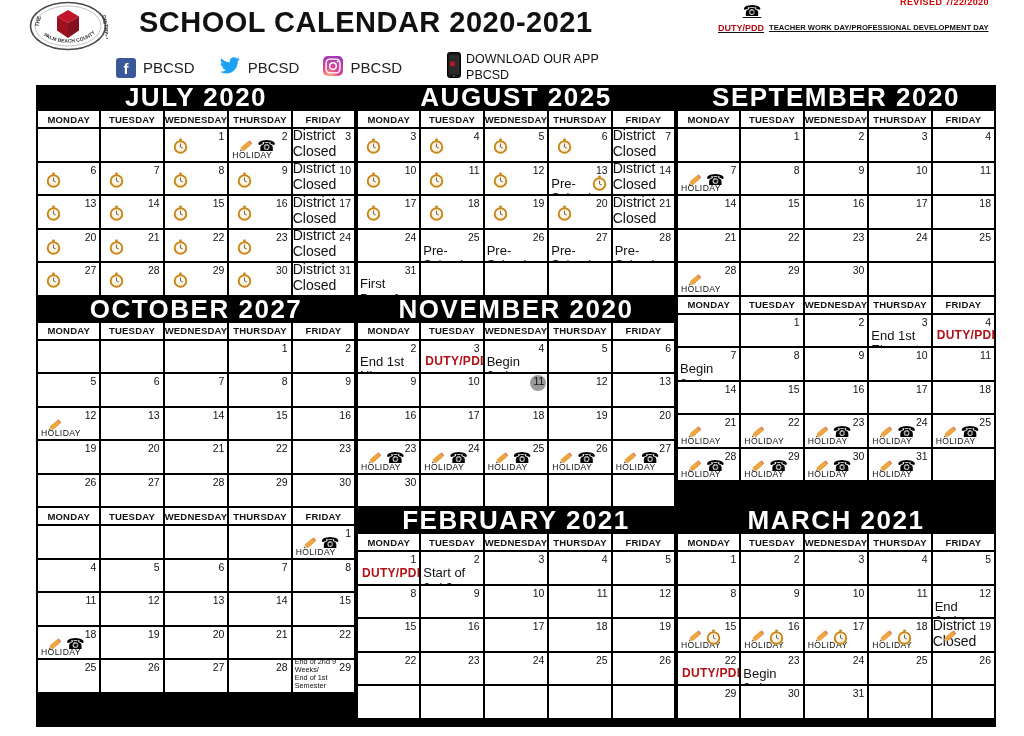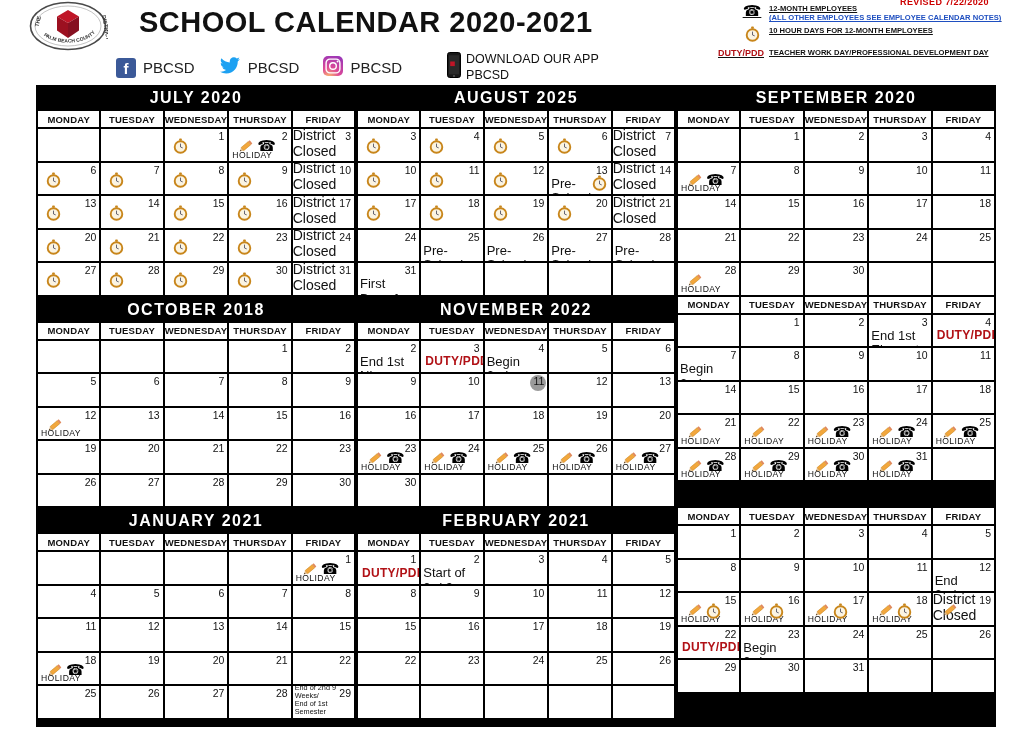--- a/index.html
+++ b/index.html
@@ -21,21 +21,21 @@
   .legend{position:absolute;left:742px;top:4px;width:280px;font-size:7.6px;font-weight:bold;line-height:1.25;text-decoration:underline;}
   .revised{position:absolute;left:158px;top:-7px;color:#c00;font-size:9px;font-weight:bold;letter-spacing:.4px;white-space:nowrap;}
   .lrow{display:flex;align-items:flex-start;gap:7px;margin-bottom:3.5px;}
   .lic{width:20px;flex:none;text-align:center;}
   .llink{color:#1f4fc0;text-decoration:underline;cursor:pointer;}
   .lduty{color:#b11116;font-size:9px;font-weight:bold;width:44px;flex:none;margin-left:-24px;text-align:right;}
   
   .calendar{position:absolute;left:36px;top:85px;width:960px;background:#000;
             display:grid;grid-template-columns:repeat(3,320px);padding-bottom:7px;}
   .month{width:320px;}
-  .mtitle{height:26px;background:#000;color:#fff;font-weight:900;font-size:16px;
+  .mtitle{height:26px;background:#000;color:#fff;font-weight:900;font-size:26px;
           letter-spacing:1.5px;text-align:center;line-height:25px;white-space:nowrap;}
   .mgrid{display:grid;grid-template-columns:repeat(5,1fr);grid-template-rows:16px repeat(5,31.5px);
          gap:2px;padding:0 2px 2px 2px;background:#000;}
   .wd{background:#fff;font-weight:bold;font-size:9.5px;display:flex;align-items:center;justify-content:center;letter-spacing:.2px;}
   .cell{background:#fff;position:relative;overflow:hidden;}
   .d{position:absolute;top:1px;right:3px;font-size:10.5px;z-index:2;}
   .mark{position:absolute;top:1px;right:1px;width:16px;height:16px;border-radius:50%;background:#9a9a9a;z-index:1;}
   .note{position:absolute;top:14px;left:2px;font-size:13px;line-height:1.13;max-width:74%;white-space:pre-line;z-index:1;}
   .note2{position:absolute;bottom:1px;left:2px;font-size:7.3px;line-height:1.13;white-space:pre-line;}
   .icons{position:absolute;left:8px;top:9px;display:flex;gap:3px;align-items:center;z-index:1;}
@@ -108,33 +108,20 @@
       <span class="app-txt">
         <span>DOWNLOAD OUR APP</span><br><span>PBCSD</span>
       </span>
     </div>
   </div>
 
   <div class="legend">
     <div class="revised">REVISED 7/22/2020</div>
     <div class="lrow">
       <span class="lic ic-phone">☎</span>
-      <span>
-        <span>12-MONTH EMPLOYEES</span><br>
-        <span class="llink">(ALL OTHER EMPLOYEES SEE EMPLOYEE CALENDAR NOTES)</span>
-      </span>
-    </div>
-    <div class="lrow">
-      <span class="lic"><svg width="15" height="16" viewBox="0 0 15 16">
-            <rect x="6.2" y="0.6" width="2.6" height="2.2" rx="0.6" fill="#c8861b"></rect>
-            <circle cx="7.5" cy="9" r="5.8" fill="#fbf4e2" stroke="#c8861b" stroke-width="1.9"></circle>
-            <line x1="7.5" y1="9" x2="7.5" y2="5.6" stroke="#556" stroke-width="0.9"></line>
-            <line x1="7.5" y1="9" x2="9.7" y2="9.9" stroke="#556" stroke-width="0.9"></line>
-          </svg></span>
-      <span>10 HOUR DAYS FOR 12-MONTH EMPLOYEES</span>
     </div>
     <div class="lrow">
       <span class="lduty">DUTY/PDD</span>
       <span>TEACHER WORK DAY/PROFESSIONAL DEVELOPMENT DAY</span>
     </div>
   </div>
 </div>
 
 <div class="calendar" id="calendar">
     <div class="month">
@@ -719,21 +706,21 @@
           <span class="d">29</span>
         </div>
         <div class="cell">
           <span class="d">30</span>
         </div>
         <div class="cell"></div>
         <div class="cell"></div>
       </div>
     </div>
     <div class="month">
-      <div class="mtitle">OCTOBER 2018</div>
+      <div class="mtitle">OCTOBER 2027</div>
       <div class="mgrid">
         <div class="wd">MONDAY</div>
         <div class="wd">TUESDAY</div>
         <div class="wd">WEDNESDAY</div>
         <div class="wd">THURSDAY</div>
         <div class="wd">FRIDAY</div>
         <div class="cell"></div>
         <div class="cell"></div>
         <div class="cell"></div>
         <div class="cell">
@@ -811,21 +798,21 @@
         </div>
         <div class="cell">
           <span class="d">29</span>
         </div>
         <div class="cell">
           <span class="d">30</span>
         </div>
       </div>
     </div>
     <div class="month">
-      <div class="mtitle">NOVEMBER 2022</div>
+      <div class="mtitle">NOVEMBER 2020</div>
       <div class="mgrid">
         <div class="wd">MONDAY</div>
         <div class="wd">TUESDAY</div>
         <div class="wd">WEDNESDAY</div>
         <div class="wd">THURSDAY</div>
         <div class="wd">FRIDAY</div>
         <div class="cell">
           <span class="d">2</span>
           <div class="note">End 1st Nine
 Weeks</div>
@@ -1175,21 +1162,20 @@
               </svg>
             </span>
             <span class="ic ic-phone">☎</span>
           </div>
           <div class="hol">HOLIDAY</div>
         </div>
         <div class="cell"></div>
       </div>
     </div>
     <div class="month">
-      <div class="mtitle">JANUARY 2021</div>
       <div class="mgrid">
         <div class="wd">MONDAY</div>
         <div class="wd">TUESDAY</div>
         <div class="wd">WEDNESDAY</div>
         <div class="wd">THURSDAY</div>
         <div class="wd">FRIDAY</div>
         <div class="cell"></div>
         <div class="cell"></div>
         <div class="cell"></div>
         <div class="cell"></div>
@@ -1360,20 +1346,21 @@
           <span class="d">26</span>
         </div>
         <div class="cell"></div>
         <div class="cell"></div>
         <div class="cell"></div>
         <div class="cell"></div>
         <div class="cell"></div>
       </div>
     </div>
     <div class="month">
+      <div class="mtitle">MARCH 2021</div>
       <div class="mgrid">
         <div class="wd">MONDAY</div>
         <div class="wd">TUESDAY</div>
         <div class="wd">WEDNESDAY</div>
         <div class="wd">THURSDAY</div>
         <div class="wd">FRIDAY</div>
         <div class="cell">
           <span class="d">1</span>
         </div>
         <div class="cell">

